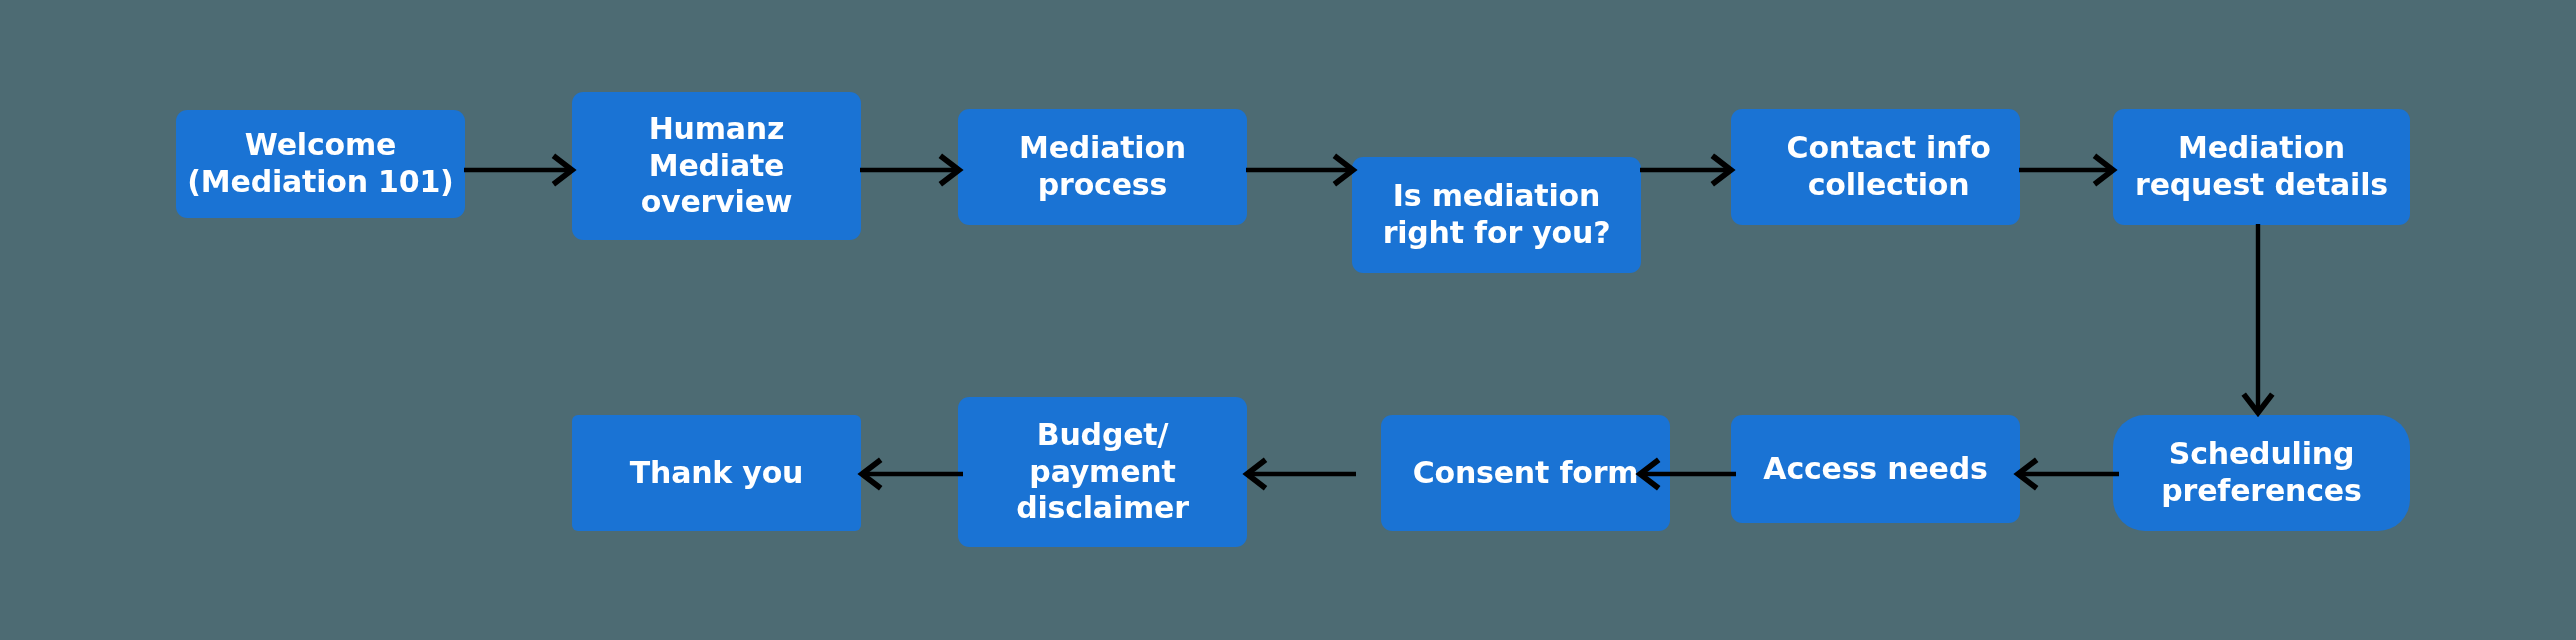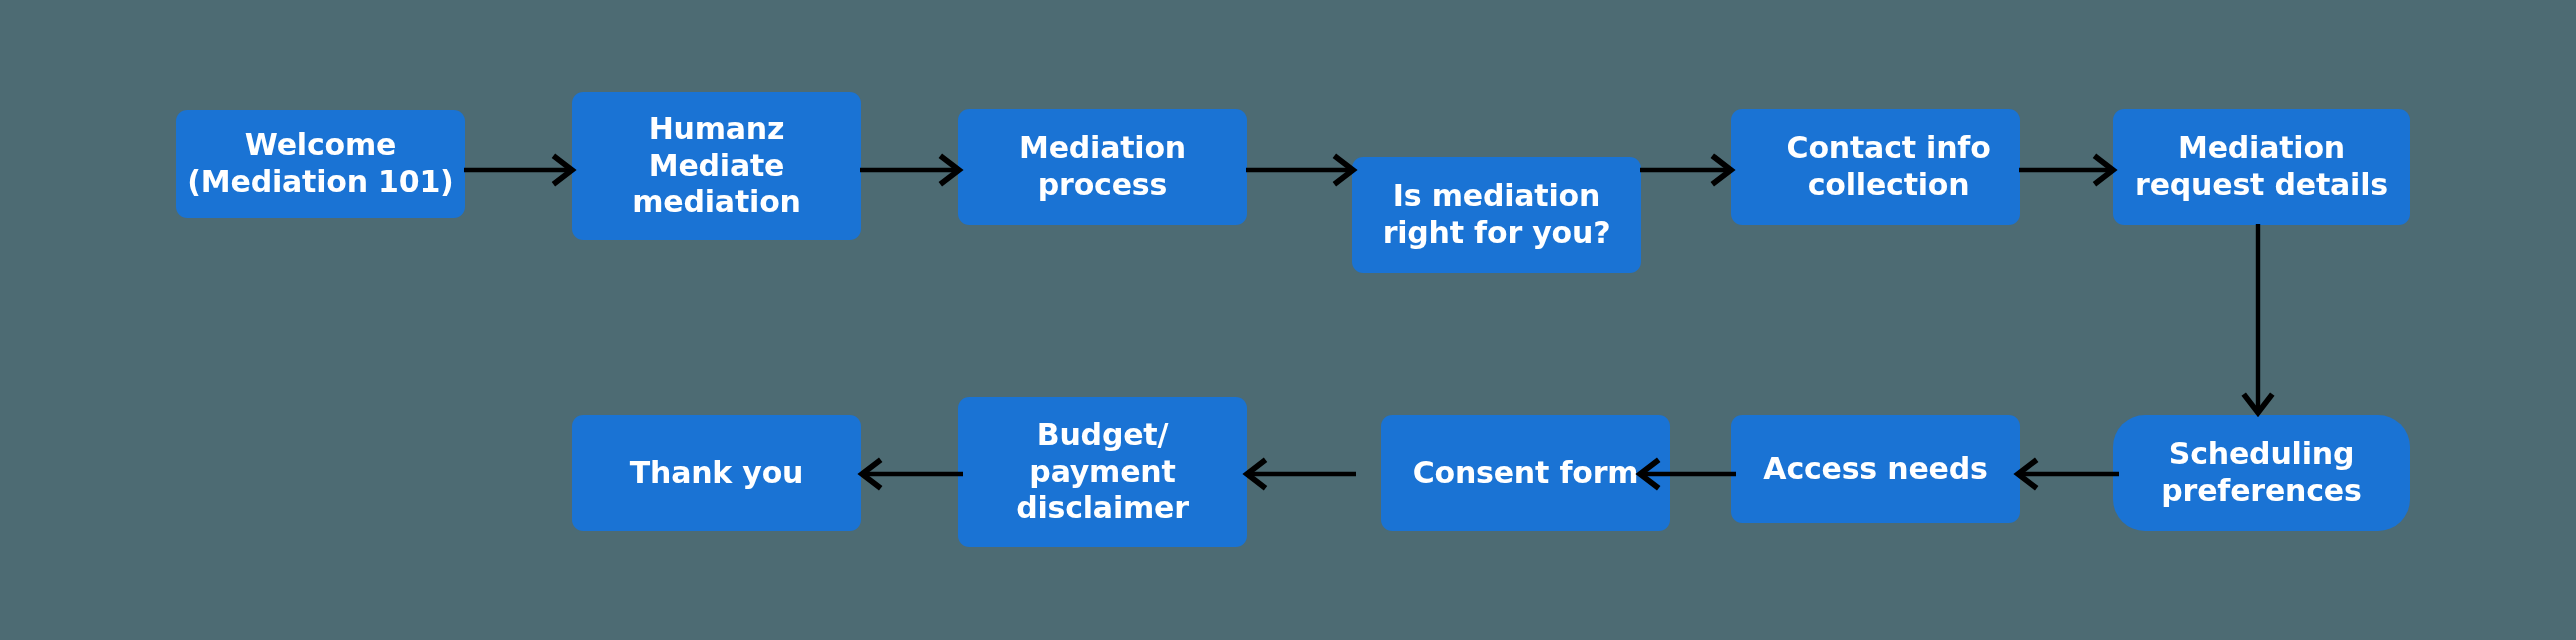--- a/index.html
+++ b/index.html
@@ -42,21 +42,21 @@
 </head>
 <body>
 
 <div id="canvas">
 
   <div class="node" style="left:176px; top:110px; width:289px; height:108px;">Welcome
 (Mediation 101)</div>
 
   <div class="node" style="left:572px; top:92px; width:289px; height:148px;">Humanz
 Mediate
-mediation</div>
+overview</div>
 
   <div class="node" style="left:958px; top:109px; width:289px; height:116px;">Mediation
 process</div>
 
   <div class="node" style="left:1352px; top:109px; width:289px; height:116px;margin-top:48px;">Is mediation
 right for you?</div>
 
   <div class="node" style="left:1731px; top:109px; width:289px; height:116px;padding-left:35px;">Contact info
 collection</div>
 
@@ -67,21 +67,21 @@
 preferences</div>
 
   <div class="node" style="left:1731px; top:415px; width:289px; height:108px;">Access needs</div>
 
   <div class="node" style="left:1352px; top:415px; width:289px; height:116px;margin-left:29px;">Consent form</div>
 
   <div class="node" style="left:958px; top:397px; width:289px; height:150px;">Budget/
 payment
 disclaimer</div>
 
-  <div class="node" style="left:572px; top:415px; width:289px; height:116px;">Thank you</div>
+  <div class="node" style="left:572px; top:415px; width:289px; height:116px;border-radius:6px;">Thank you</div>
 
   <div class="edge" style="left:464px; top:151px; width:113px; height:38px;">
     <svg width="113" height="38" viewBox="0 0 180 60" aria-hidden="true">
       <line x1="0" y1="30" x2="168" y2="30" stroke="#000000" stroke-width="7"></line>
       <polyline points="146,10 172,30 146,50" fill="none" stroke="#000000" stroke-width="9" stroke-linecap="square"></polyline>
     </svg>
   </div>
 
   <div class="edge" style="left:860px; top:151px; width:104px; height:38px;">
     <svg width="104" height="38" viewBox="0 0 165 60" aria-hidden="true">

